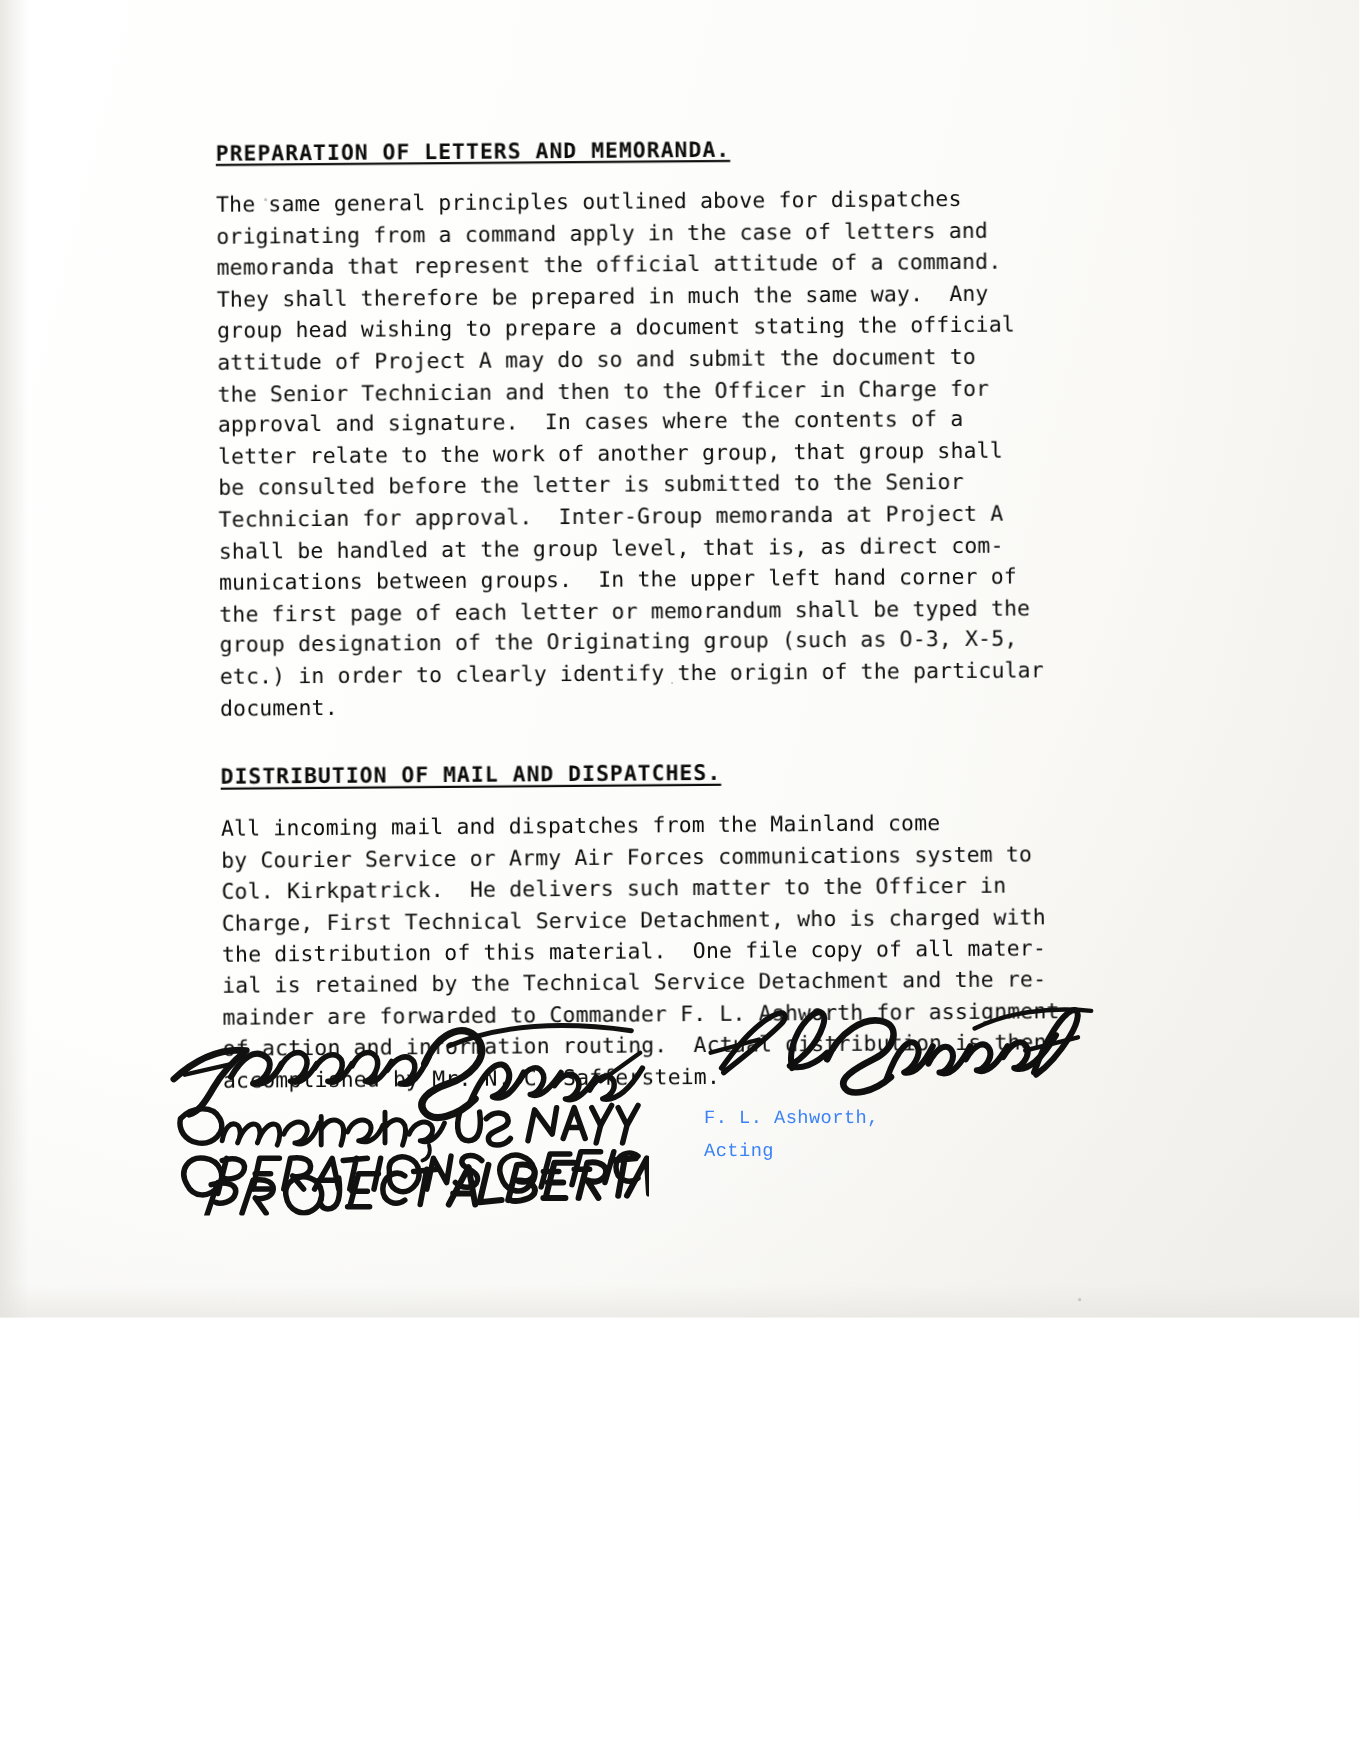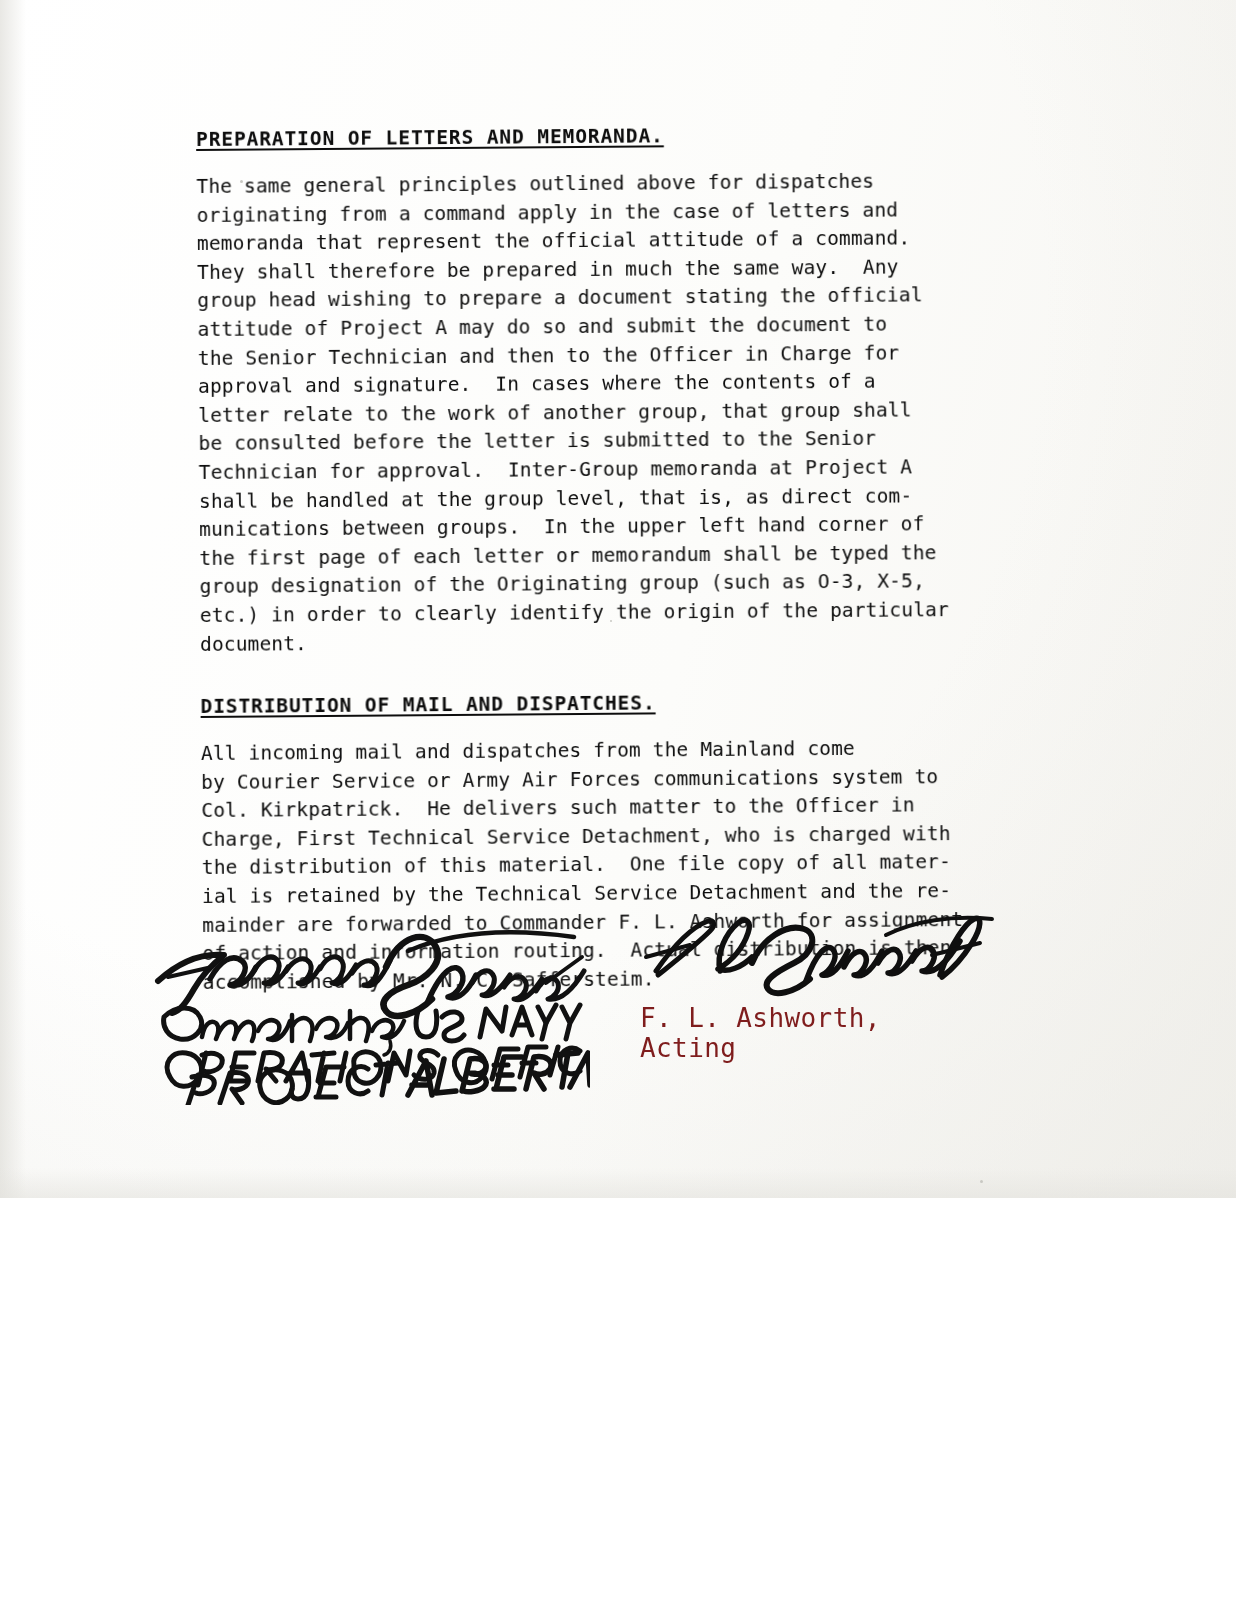--- a/index.html
+++ b/index.html
@@ -95,26 +95,27 @@
 
   .sig-typed {
     position: absolute;
     left: 490px;
     top: 0;
     width: 430px;
   }
 
   .sig-typed .name-block {
     margin-top: 88px;
-    font-size: 26px;
+    font-size: 17px;
     line-height: 26px;
     letter-spacing: 0.4px;
-    color: #7f1d1d;
+    color: #3b82f6;
     filter: blur(0.16px);
     white-space: pre;
+    font-family: Liberation Mono, monospace;
   }
 
   .ashworth-svg, .hand-svg { display: block; }
 
   
   .psa-sticker {
     position: absolute;
     left: 1006px;
     top: 1482px;
     width: 150px;

